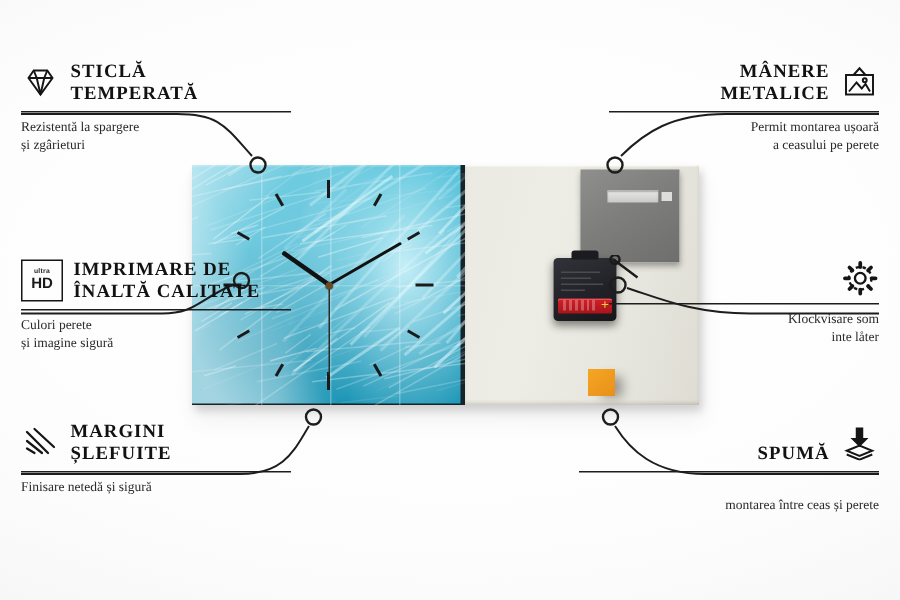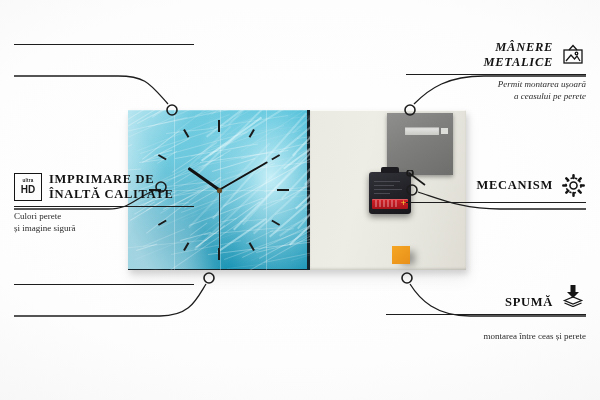--- a/index.html
+++ b/index.html
@@ -338,21 +338,37 @@
     <circle cx="410" cy="110" r="5" fill="none" stroke-width="1.6"></circle>
 
     <path d="M586 209 H500 C462 209 440 199 418 192"></path>
     <circle cx="412" cy="190" r="5" fill="none" stroke-width="1.6"></circle>
 
     <path d="M586 316 H470 C436 316 420 300 410 284"></path>
     <circle cx="407" cy="278" r="5" fill="none" stroke-width="1.6"></circle>
   </svg>
 
   <div class="callout left" style="left:14px;top:40px;width:180px;">
-    <div class="rule"></div>
+    <div class="head">
+      <span class="ic">
+        <svg viewBox="0 0 24 24" width="24" height="24" fill="none" stroke="#151515" stroke-width="1.3">
+          <path d="M4 9 L12 20 L20 9 L16.5 4 L7.5 4 Z"></path>
+          <path d="M4 9 H20 M7.5 4 L9.5 9 L12 20 M16.5 4 L14.5 9 L12 20"></path>
+        </svg>
+      </span>
+      <span class="ttl">
+        <span>STICLĂ</span><br>
+        <span>TEMPERATĂ</span>
+      </span>
+    </div>
+    <div class="rule"></div>
+    <div class="sub">
+      <span>Rezistentă la spargere</span><br>
+      <span>și zgârieturi</span>
+    </div>
   </div>
 
   <div class="callout left" style="left:14px;top:172px;width:180px;">
     <div class="head">
       <span class="ic" style="border:1.3px solid #151515;flex-direction:column;line-height:1;font-family:'Liberation Sans',sans-serif;">
         <span style="font-size:4.5px;font-weight:bold;letter-spacing:.2px">ultra</span>
         <span style="font-size:10px;font-weight:bold;margin-top:1px">HD</span>
       </span>
       <span class="ttl">
         <span>IMPRIMARE DE</span><br>
@@ -360,24 +376,41 @@
       </span>
     </div>
     <div class="rule"></div>
     <div class="sub">
       <span>Culori perete</span><br>
       <span>și imagine sigură</span>
     </div>
   </div>
 
   <div class="callout left" style="left:14px;top:280px;width:180px;">
-    <div class="rule"></div>
-  </div>
-
-  <div class="callout right" style="left:406px;top:40px;width:180px;font-style:italic;">
+    <div class="head">
+      <span class="ic">
+        <svg viewBox="0 0 24 24" width="24" height="24" fill="none" stroke="#151515" stroke-width="1.5" stroke-linecap="round">
+          <path d="M3 5 L17 19"></path>
+            <path d="M3 11 L13 19"></path>
+            <path d="M3 16 L8 19"></path>
+            <path d="M8 3 L21 15"></path>
+        </svg>
+      </span>
+      <span class="ttl">
+        <span>MARGINI</span><br>
+        <span>ȘLEFUITE</span>
+      </span>
+    </div>
+    <div class="rule"></div>
+    <div class="sub">
+      <span>Finisare netedă și sigură</span>
+    </div>
+  </div>
+
+  <div class="callout right" style="left:406px;top:40px;width:180px;">
     <div class="head">
       <span class="ttl">
         <span>MÂNERE</span><br>
         <span>METALICE</span>
       </span>
       <span class="ic">
         <svg viewBox="0 0 24 24" width="24" height="24" fill="none" stroke="#151515" stroke-width="1.3">
           <rect x="3" y="7" width="18" height="13"></rect>
           <path d="M5 18 L10 12 L13.5 16 L16 13 L19 18"></path>
           <circle cx="15.5" cy="10.5" r="1.3"></circle>
@@ -388,32 +421,36 @@
     <div class="rule"></div>
     <div class="sub">
       <span>Permit montarea ușoară</span><br>
       <span>a ceasului pe perete</span>
     </div>
   </div>
 
   <div class="callout right" style="left:406px;top:172px;width:180px;">
     <div class="head">
       <span class="ttl">
-        <span>MECANISM</span><br>
+        <br>
       </span>
       <span class="ic">
         <svg viewBox="0 0 24 24" width="25" height="25" fill="none" stroke="#151515" stroke-width="1.5">
           <circle cx="12" cy="12" r="3.4"></circle>
           <path d="M12 2.2 v2.6 M12 19.2 v2.6 M2.2 12 h2.6 M19.2 12 h2.6
                    M5.1 5.1 l1.9 1.9 M17 17 l1.9 1.9 M18.9 5.1 l-1.9 1.9 M7 17 l-1.9 1.9" stroke-width="2.4" stroke-linecap="round"></path>
           <circle cx="12" cy="12" r="7.2" stroke-dasharray="2.2 2.2"></circle>
         </svg>
       </span>
     </div>
     <div class="rule"></div>
+    <div class="sub">
+      <span>Klockvisare som</span><br>
+      <span>inte låter</span>
+    </div>
   </div>
 
   <div class="callout right" style="left:386px;top:280px;width:200px;">
     <div class="head">
       <span class="ttl">
         <br>
         <span>SPUMĂ</span>
       </span>
       <span class="ic">
         <svg viewBox="0 0 24 24" width="24" height="24" fill="none" stroke="#151515" stroke-width="1.3">

